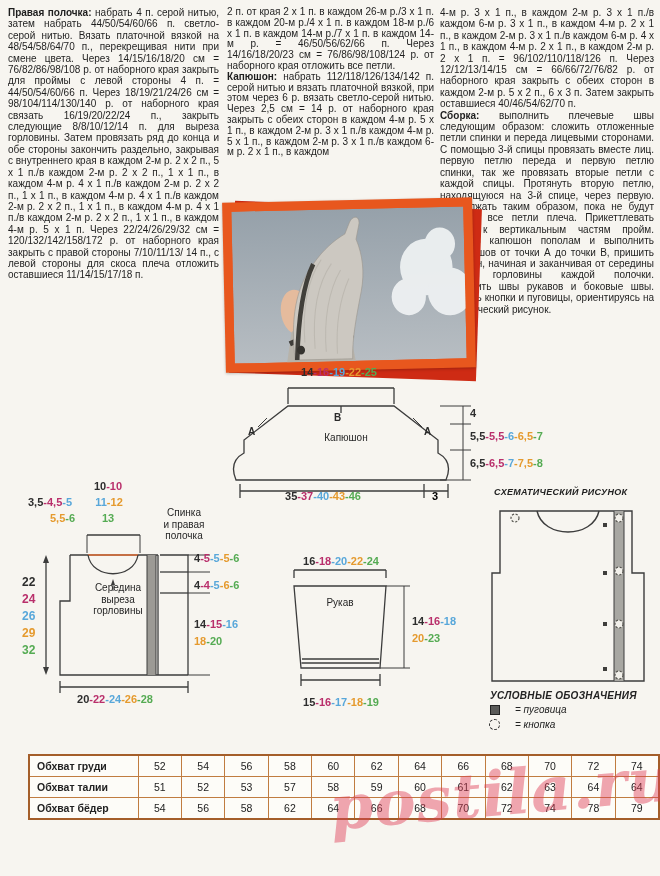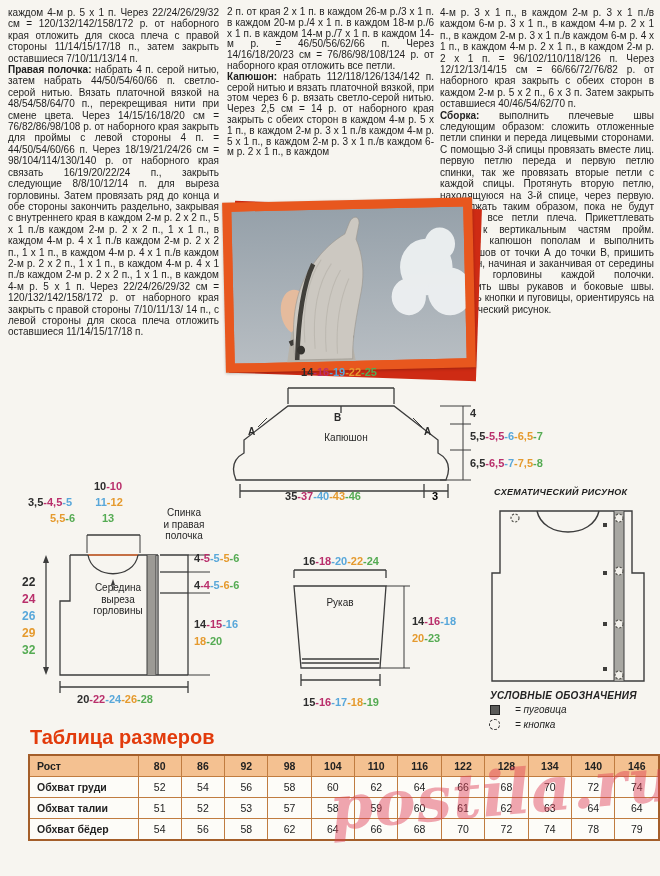--- a/index.html
+++ b/index.html
@@ -35,21 +35,20 @@
   #watermark{position:absolute;left:330px;top:772px;z-index:6;font-family:"DejaVu Serif",serif;
              font-style:italic;font-weight:bold;font-size:62px;color:rgba(222,60,84,.45);
              transform:rotate(-5deg);transform-origin:left center;letter-spacing:1px;pointer-events:none;}
 </style>
 </head>
 <body>
 
 <div id="page">
 
   <div class="col" style="left:8px;top:7px;width:211px;">
-      <p>каждом 4-м р. 5 х 1 п. Через 22/24/26/29/32 см = 120/132/142/158/172 р. от наборного края отложить для скоса плеча с правой стороны 11/14/15/17/18 п., затем закрыть оставшиеся 7/10/11/13/14 п.</p>
       <p><b class="lead">Правая полочка:</b> набрать 4 п. серой нитью, затем набрать 44/50/54/60/66 п. светло-серой нитью. Вязать платочной вязкой на 48/54/58/64/70 п., перекрещивая нити при смене цвета. Через 14/15/16/18/20 см = 76/82/86/98/108 р. от наборного края закрыть для проймы с левой стороны 4 п. = 44/50/54/60/66 п. Через 18/19/21/24/26 см = 98/104/114/130/140 р. от наборного края связать 16/19/20/22/24 п., закрыть следующие 8/8/10/12/14 п. для выреза горловины. Затем провязать ряд до конца и обе стороны закончить раздельно, закрывая с внутреннего края в каждом 2-м р. 2 х 2 п., 5 х 1 п./в каждом 2-м р. 2 х 2 п., 1 х 1 п., в каждом 4-м р. 4 х 1 п./в каждом 2-м р. 2 х 2 п., 1 х 1 п., в каждом 4-м р. 4 х 1 п./в каждом 2-м р. 2 х 2 п., 1 х 1 п., в каждом 4-м р. 4 х 1 п./в каждом 2-м р. 2 х 2 п., 1 х 1 п., в каждом 4-м р. 5 х 1 п. Через 22/24/26/29/32 см = 120/132/142/158/172 р. от наборного края закрыть с правой стороны 7/10/11/13/ 14 п., с левой стороны для скоса плеча отложить оставшиеся 11/14/15/17/18 п.</p>
     </div>
   <div class="col" style="left:227px;top:7px;width:207px;line-height:10.8px;">
       <p>2 п. от края 2 х 1 п. в каждом 26-м р./3 х 1 п. в каждом 20-м р./4 х 1 п. в каждом 18-м р./6 х 1 п. в каждом 14-м р./7 х 1 п. в каждом 14-м р. = 46/50/56/62/66 п. Через 14/16/18/20/23 см = 76/86/98/108/124 р. от наборного края отложить все петли.</p>
       <p><b class="lead">Капюшон:</b> набрать 112/118/126/134/142 п. серой нитью и вязать платочной вязкой, при этом через 6 р. вязать светло-серой нитью. Через 2,5 см = 14 р. от наборного края закрыть с обеих сторон в каждом 4-м р. 5 х 1 п., в каждом 2-м р. 3 х 1 п./в каждом 4-м р. 5 х 1 п., в каждом 2-м р. 3 х 1 п./в каждом 6-м р. 2 х 1 п., в каждом</p>
     </div>
   <div class="col" style="left:440px;top:7px;width:214px;">
       <p>4-м р. 3 х 1 п., в каждом 2-м р. 3 х 1 п./в каждом 6-м р. 3 х 1 п., в каждом 4-м р. 2 х 1 п., в каждом 2-м р. 3 х 1 п./в каждом 6-м р. 4 х 1 п., в каждом 4-м р. 2 х 1 п., в каждом 2-м р. 2 х 1 п. = 96/102/110/118/126 п. Через 12/12/13/14/15 см = 66/66/72/76/82 р. от наборного края закрыть с обеих сторон в каждом 2-м р. 5 х 2 п., 6 х 3 п. Затем закрыть оставшиеся 40/46/54/62/70 п.</p>
       <p><b class="lead">Сборка:</b> выполнить плечевые швы следующим образом: сложить отложенные петли спинки и переда лицевыми сторонами. С помощью 3-й спицы провязать вместе лиц. первую петлю переда и первую петлю спинки, так же провязать вторые петли с каждой спицы. Протянуть вторую петлю, находящуюся на 3-й спице, через первую. Продолжать таким образом, пока не будут закрыты все петли плеча. Прикеттлевать рукава к вертикальным частям пройм. Сложить капюшон пополам и выполнить задний шов от точки А до точки В, пришить капюшон, начиная и заканчивая от середины выреза горловины каждой полочки. Выполнить швы рукавов и боковые швы. Пришить кнопки и пуговицы, ориентируясь на схематический рисунок.</p>
     </div>
@@ -217,38 +216,22 @@
   <div class="dheading" style="left:490px;top:690px;font-size:10px;">УСЛОВНЫЕ ОБОЗНАЧЕНИЯ</div>
   <div class="legend-item" style="left:490px;top:704px;">
     <span class="icon-button"></span>
     <span>= пуговица</span>
   </div>
   <div class="legend-item" style="left:489px;top:719px;">
     <span class="icon-snap"></span>
     <span>= кнопка</span>
   </div>
 
-  <div id="table-title">Таблица размеров</div>
   <table id="size-table">
       <tbody>
-        <tr class="header">
-          <td class="lbl">Рост</td>
-          <td>80</td>
-          <td>86</td>
-          <td>92</td>
-          <td>98</td>
-          <td>104</td>
-          <td>110</td>
-          <td>116</td>
-          <td>122</td>
-          <td>128</td>
-          <td>134</td>
-          <td>140</td>
-          <td>146</td>
-        </tr>
         <tr class="plain">
           <td class="lbl">Обхват груди</td>
           <td>52</td>
           <td>54</td>
           <td>56</td>
           <td>58</td>
           <td>60</td>
           <td>62</td>
           <td>64</td>
           <td>66</td>

